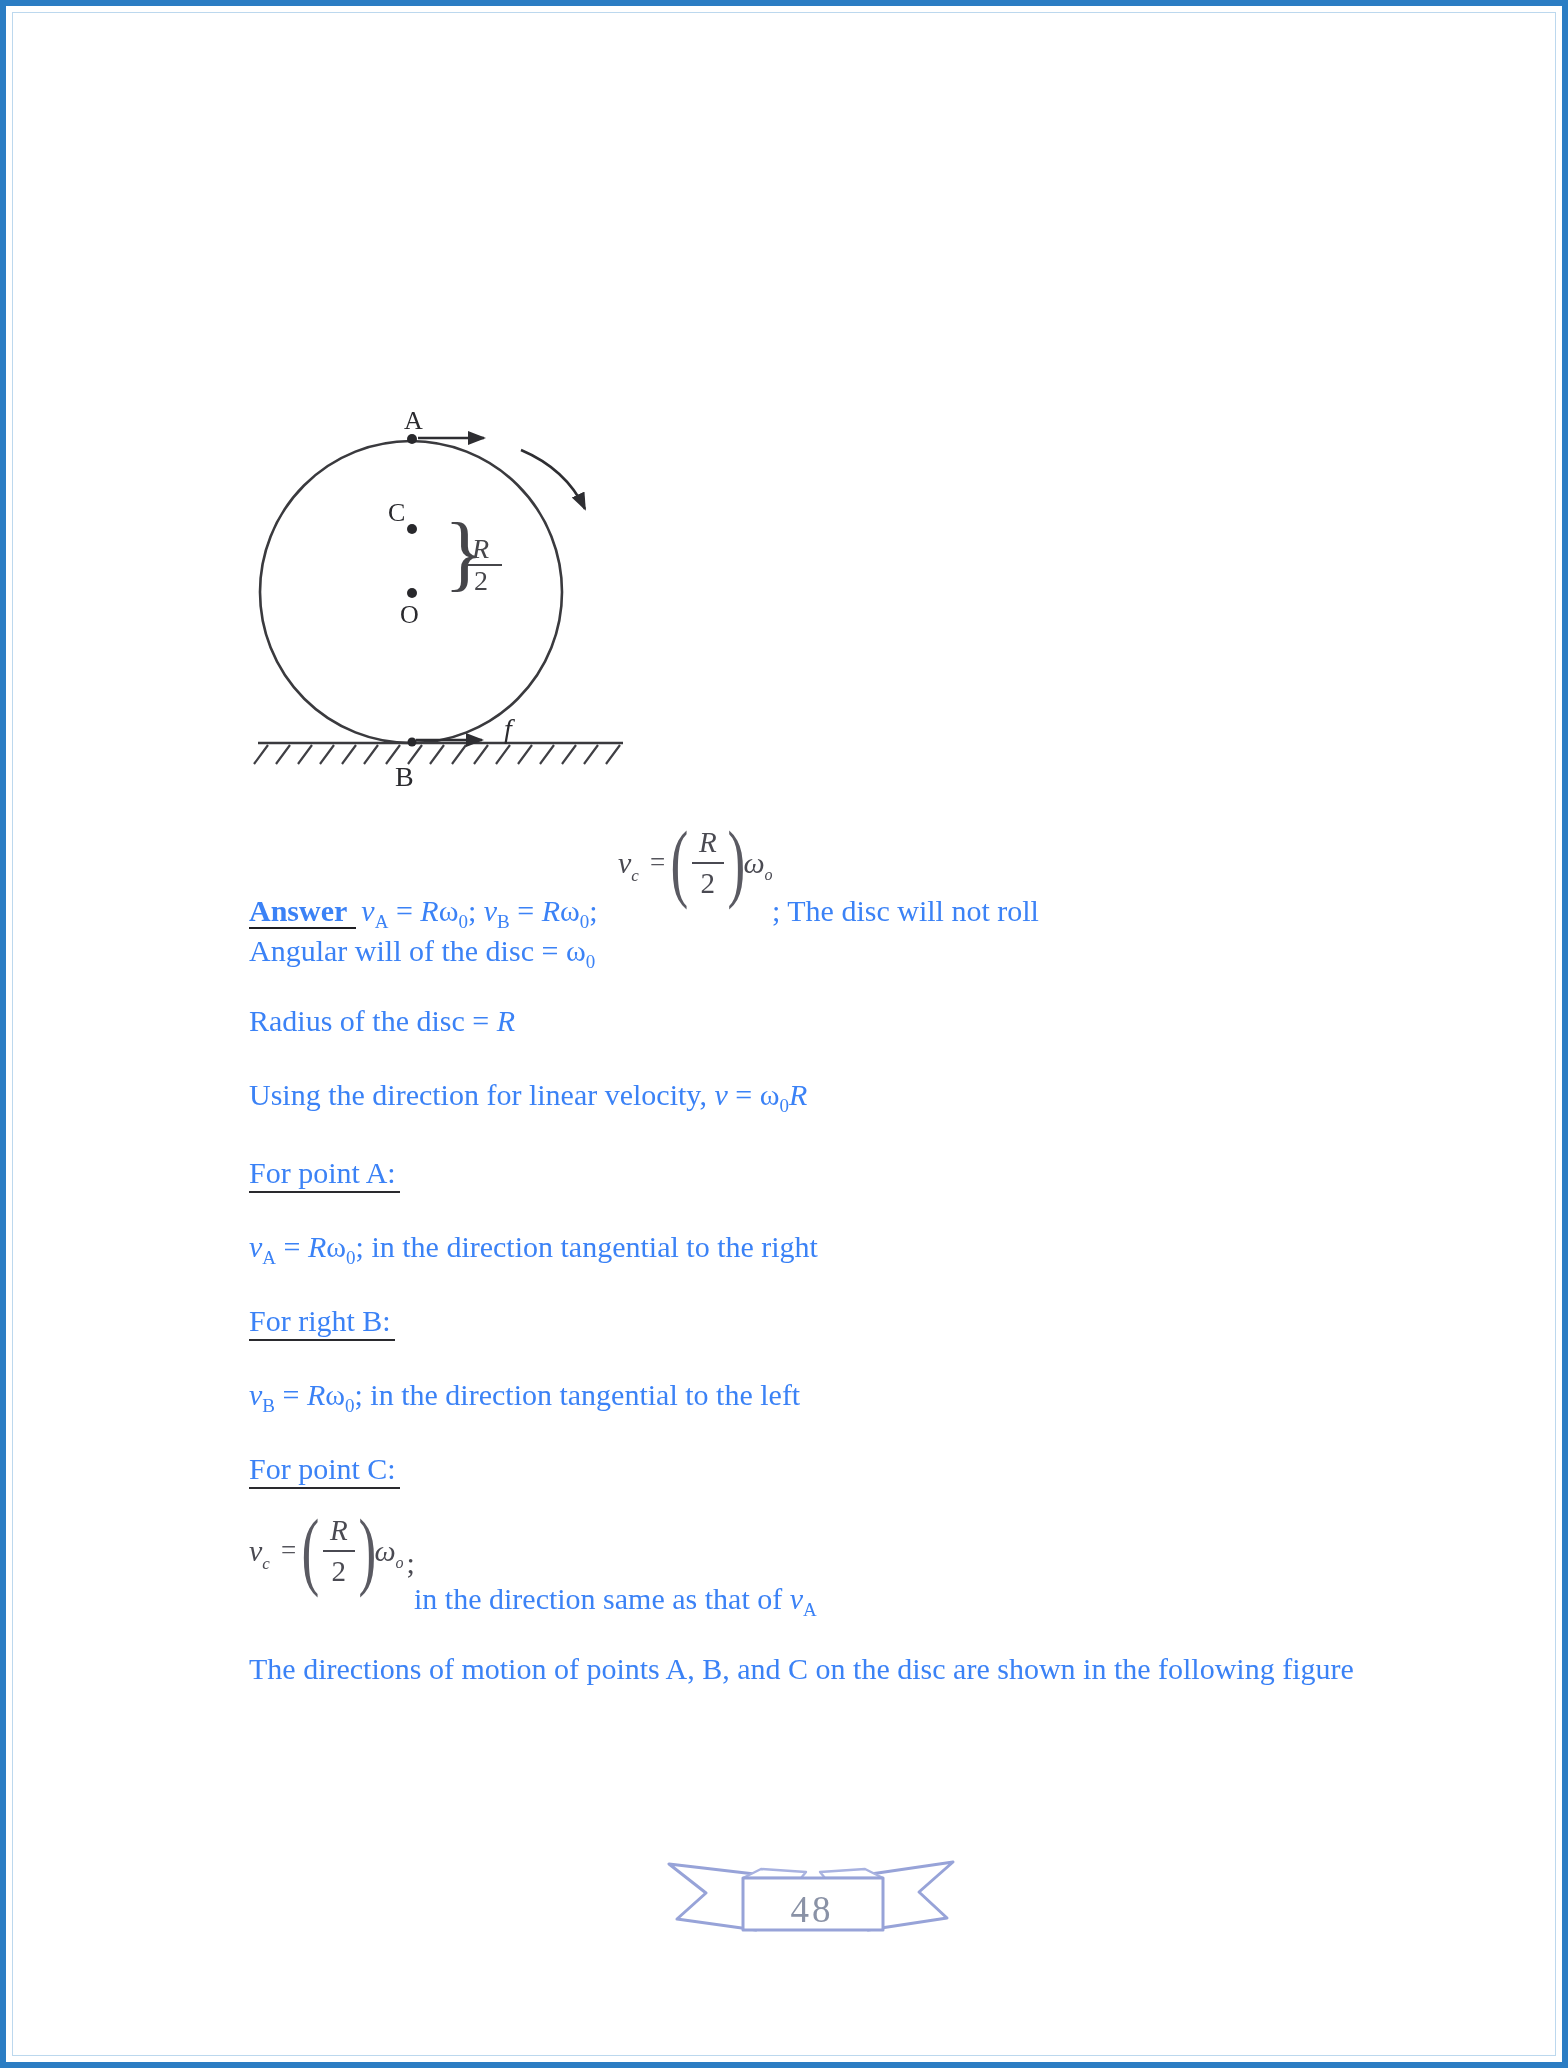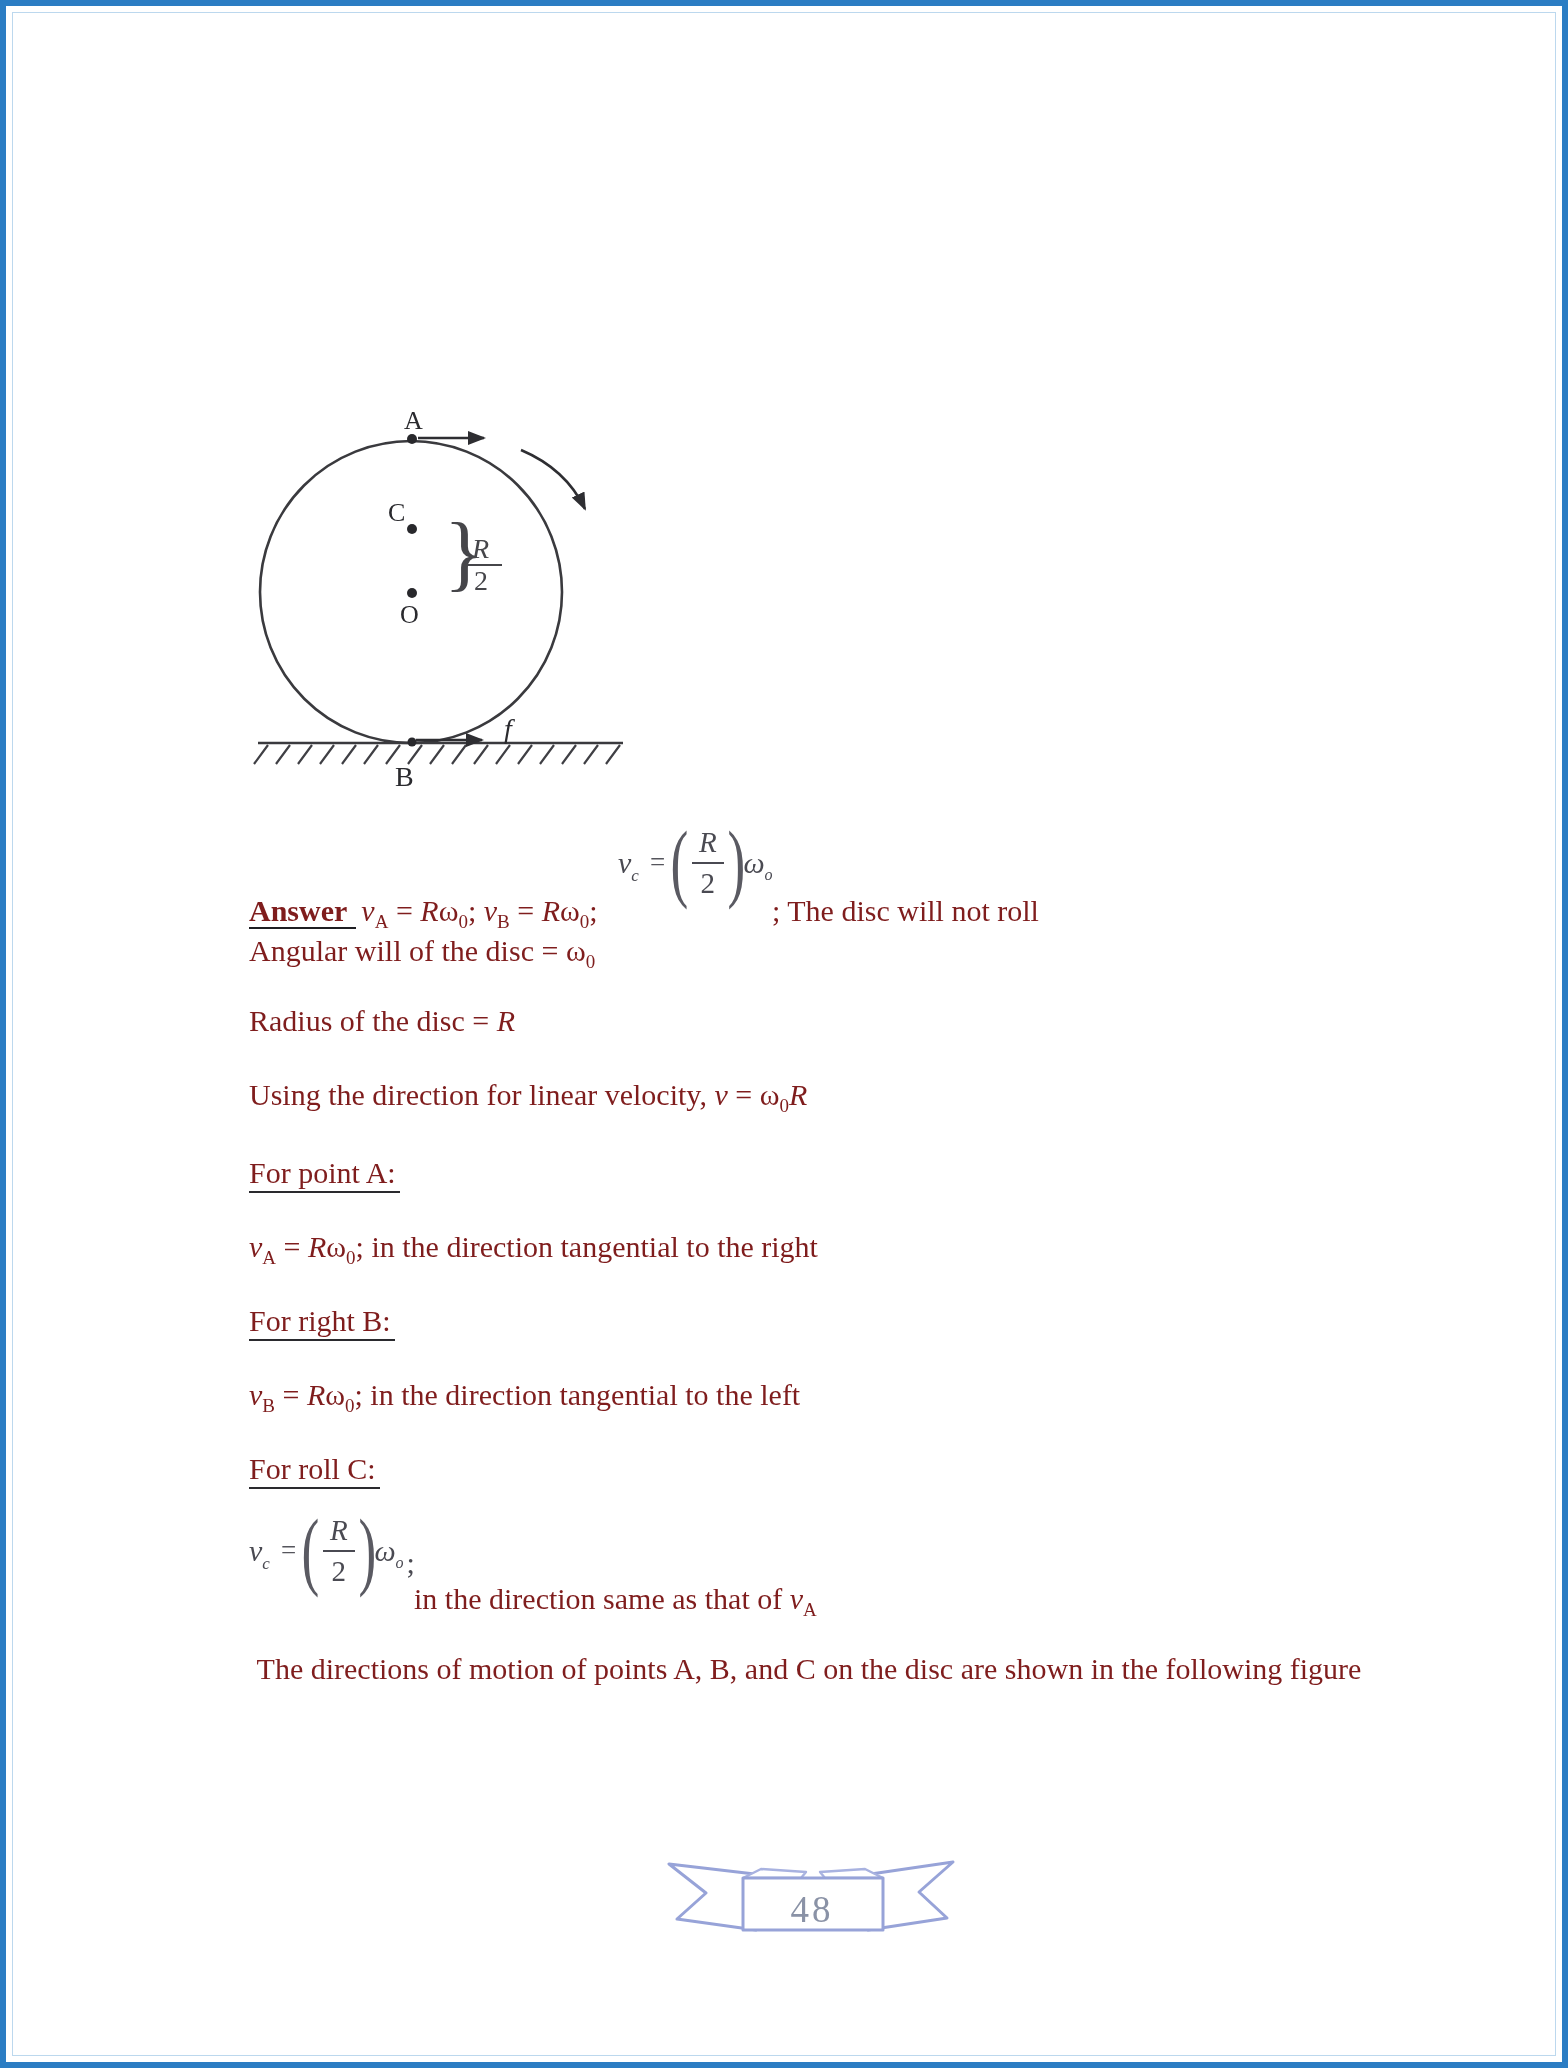--- a/index.html
+++ b/index.html
@@ -17,22 +17,21 @@
     position:absolute;inset:6px;
     border:1px solid #bcd8ee;
     pointer-events:none;
   }
   .fig{position:absolute;}
   .fig text{font-family:"Liberation Serif",serif;}
   .tline{
     position:absolute;left:243px;
     font-size:30px;line-height:38px;
     white-space:nowrap;
-    color:#7f1d1d;
-    text-align:center;
+    color:#3b82f6;
   }
   .wrap{white-space:normal;}
   .it{font-style:italic;}
   .sub{font-size:19px;vertical-align:-7px;}
   .u{border-bottom:2.6px solid #2a2a2e;padding-bottom:2px;padding-right:4px;}
   .answer-label{font-weight:bold;border-bottom:2.8px solid #1e1e22;padding-right:9px;margin-right:5px;}
   
   .eq{
     position:absolute;display:flex;align-items:center;
     color:#4a4a52;font-family:"Liberation Serif",serif;
@@ -113,21 +112,21 @@
   <div class="tline" style="top:1070px"><span>Using the direction for linear velocity, </span><span class="it">v</span><span> = </span><span>ω</span><span class="sub">0</span><span class="it">R</span></div>
 
   <div class="tline" style="top:1148px"><span class="u">For point A:</span></div>
 
   <div class="tline" style="top:1222px"><span class="it">v</span><span class="sub">A</span><span> = </span><span class="it">R</span><span>ω</span><span class="sub">0</span><span>; in the direction tangential to the right</span></div>
 
   <div class="tline" style="top:1296px"><span class="u">For right B:</span></div>
 
   <div class="tline" style="top:1370px"><span class="it">v</span><span class="sub">B</span><span> = </span><span class="it">R</span><span>ω</span><span class="sub">0</span><span>; in the direction tangential to the left</span></div>
 
-  <div class="tline" style="top:1444px"><span class="u">For roll C:</span></div>
+  <div class="tline" style="top:1444px"><span class="u">For point C:</span></div>
 
   <div class="eq" style="left:243px;top:1504px">
       <span class="ev">v</span>
       <span class="evs">c</span>
       <span class="eeq">=</span>
       <span class="epar">(</span>
       <span class="efrac">
         <span class="en">R</span>
         <span class="ebar"></span>
         <span class="ed">2</span>

